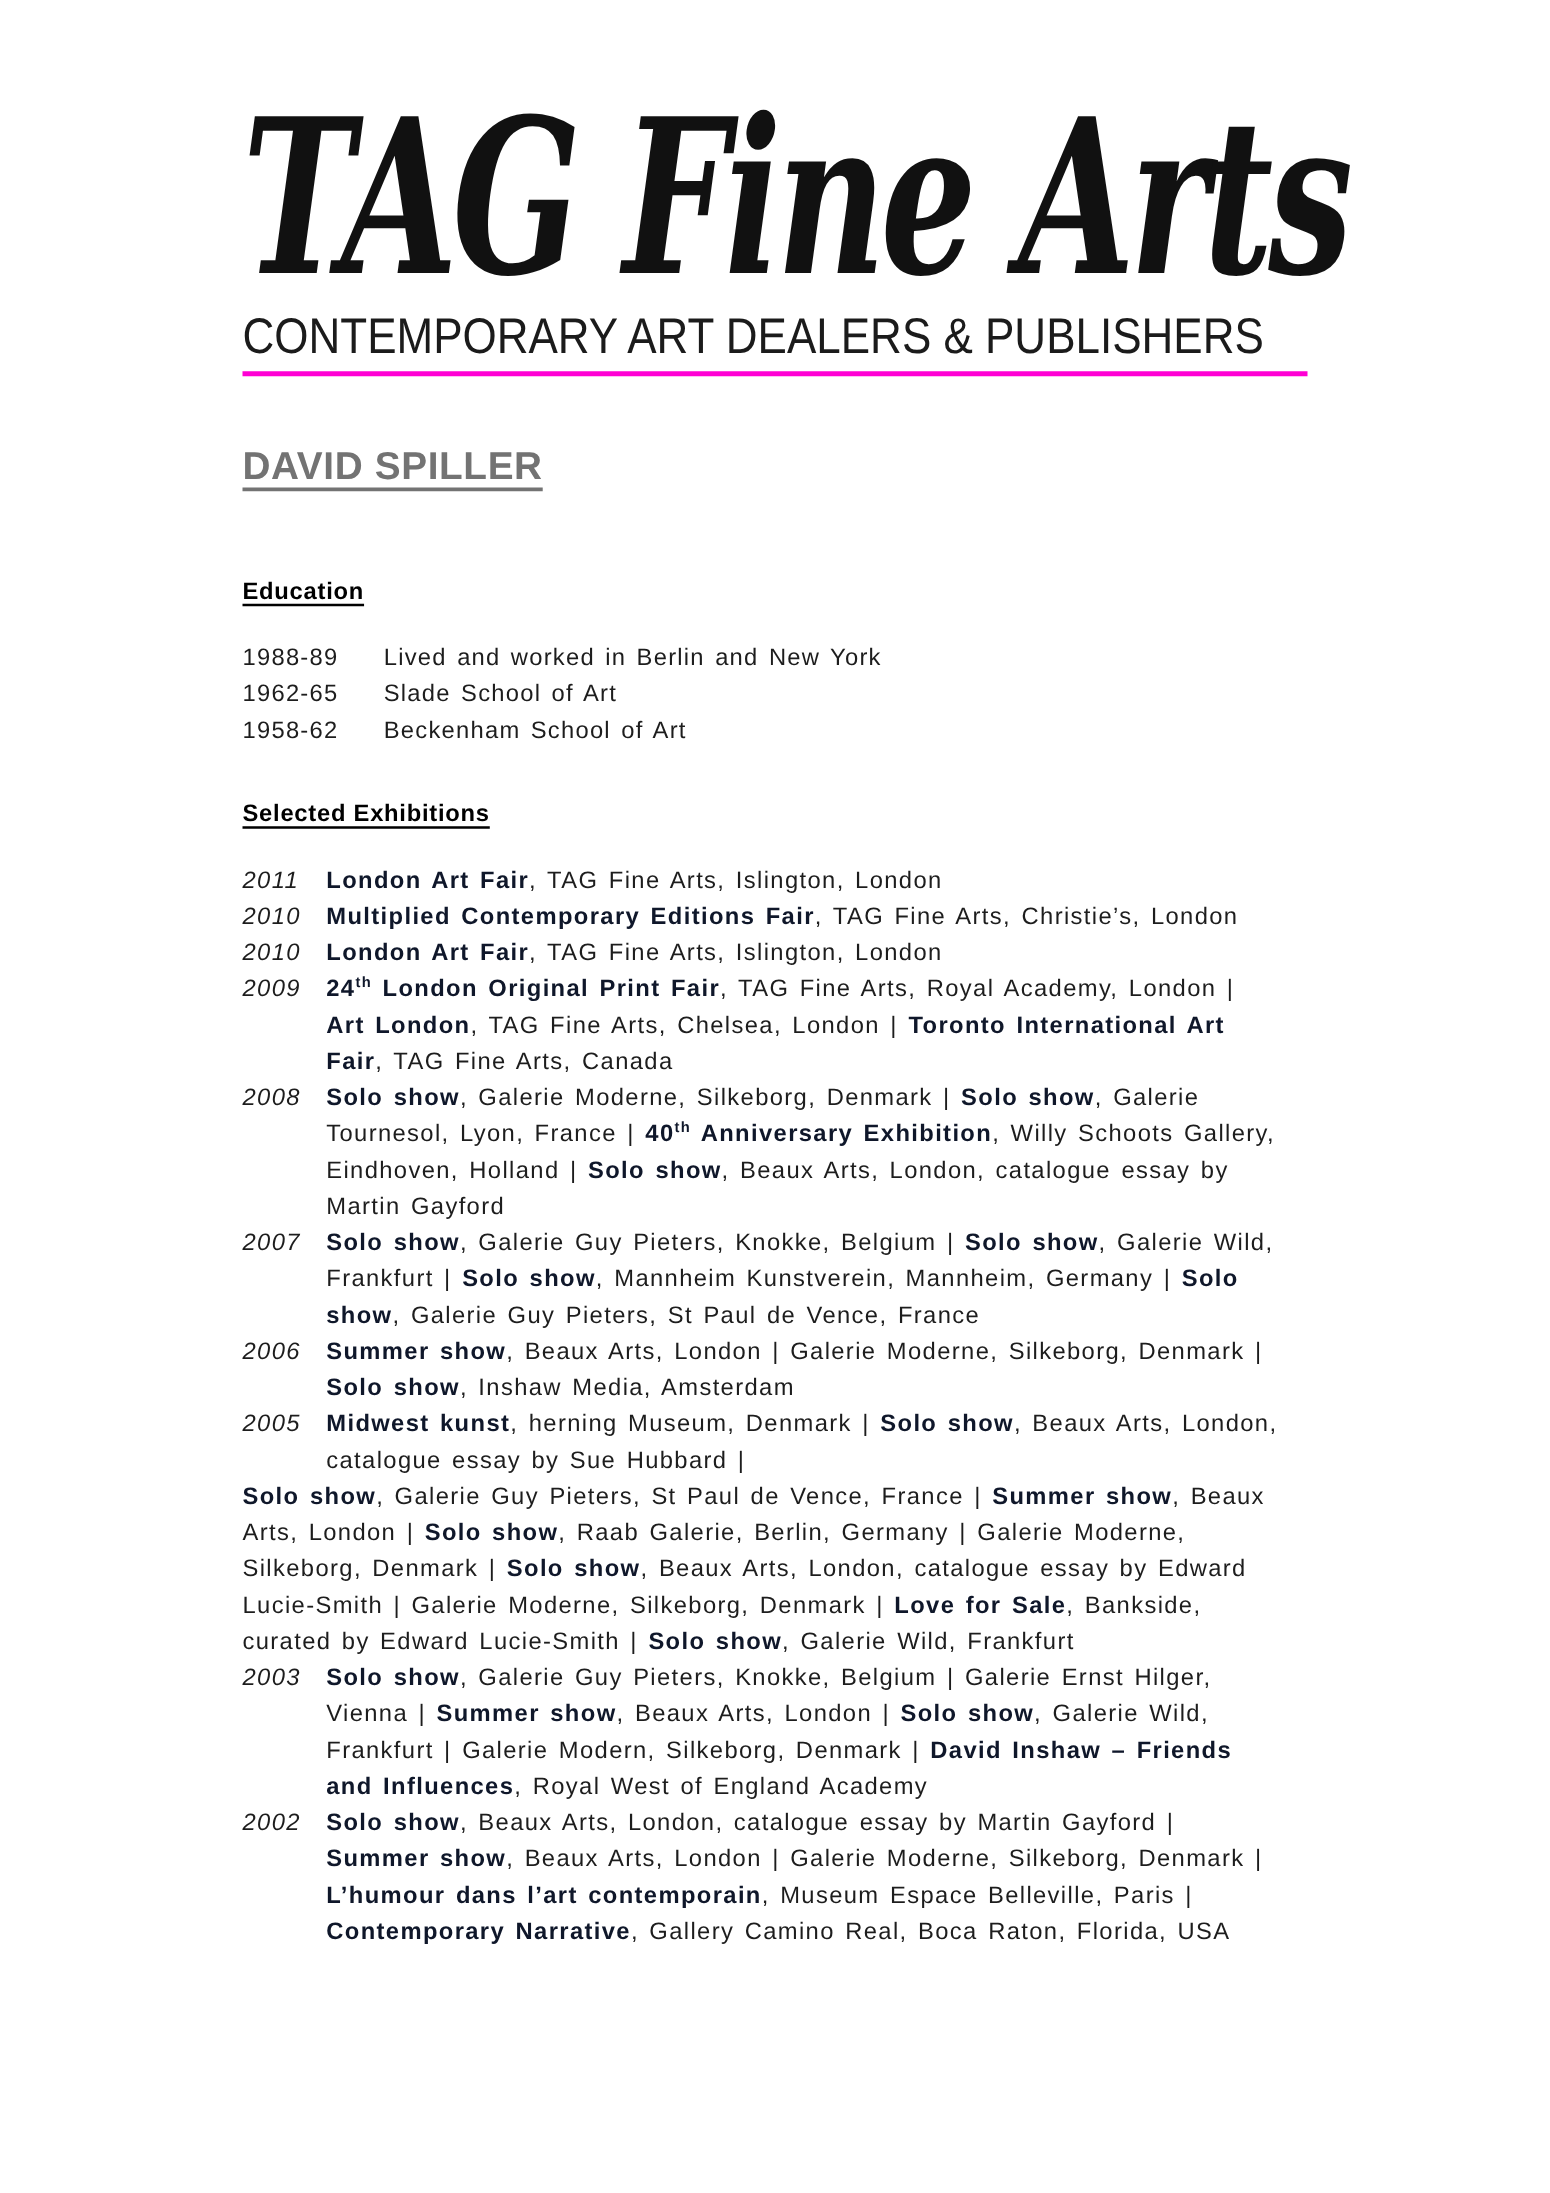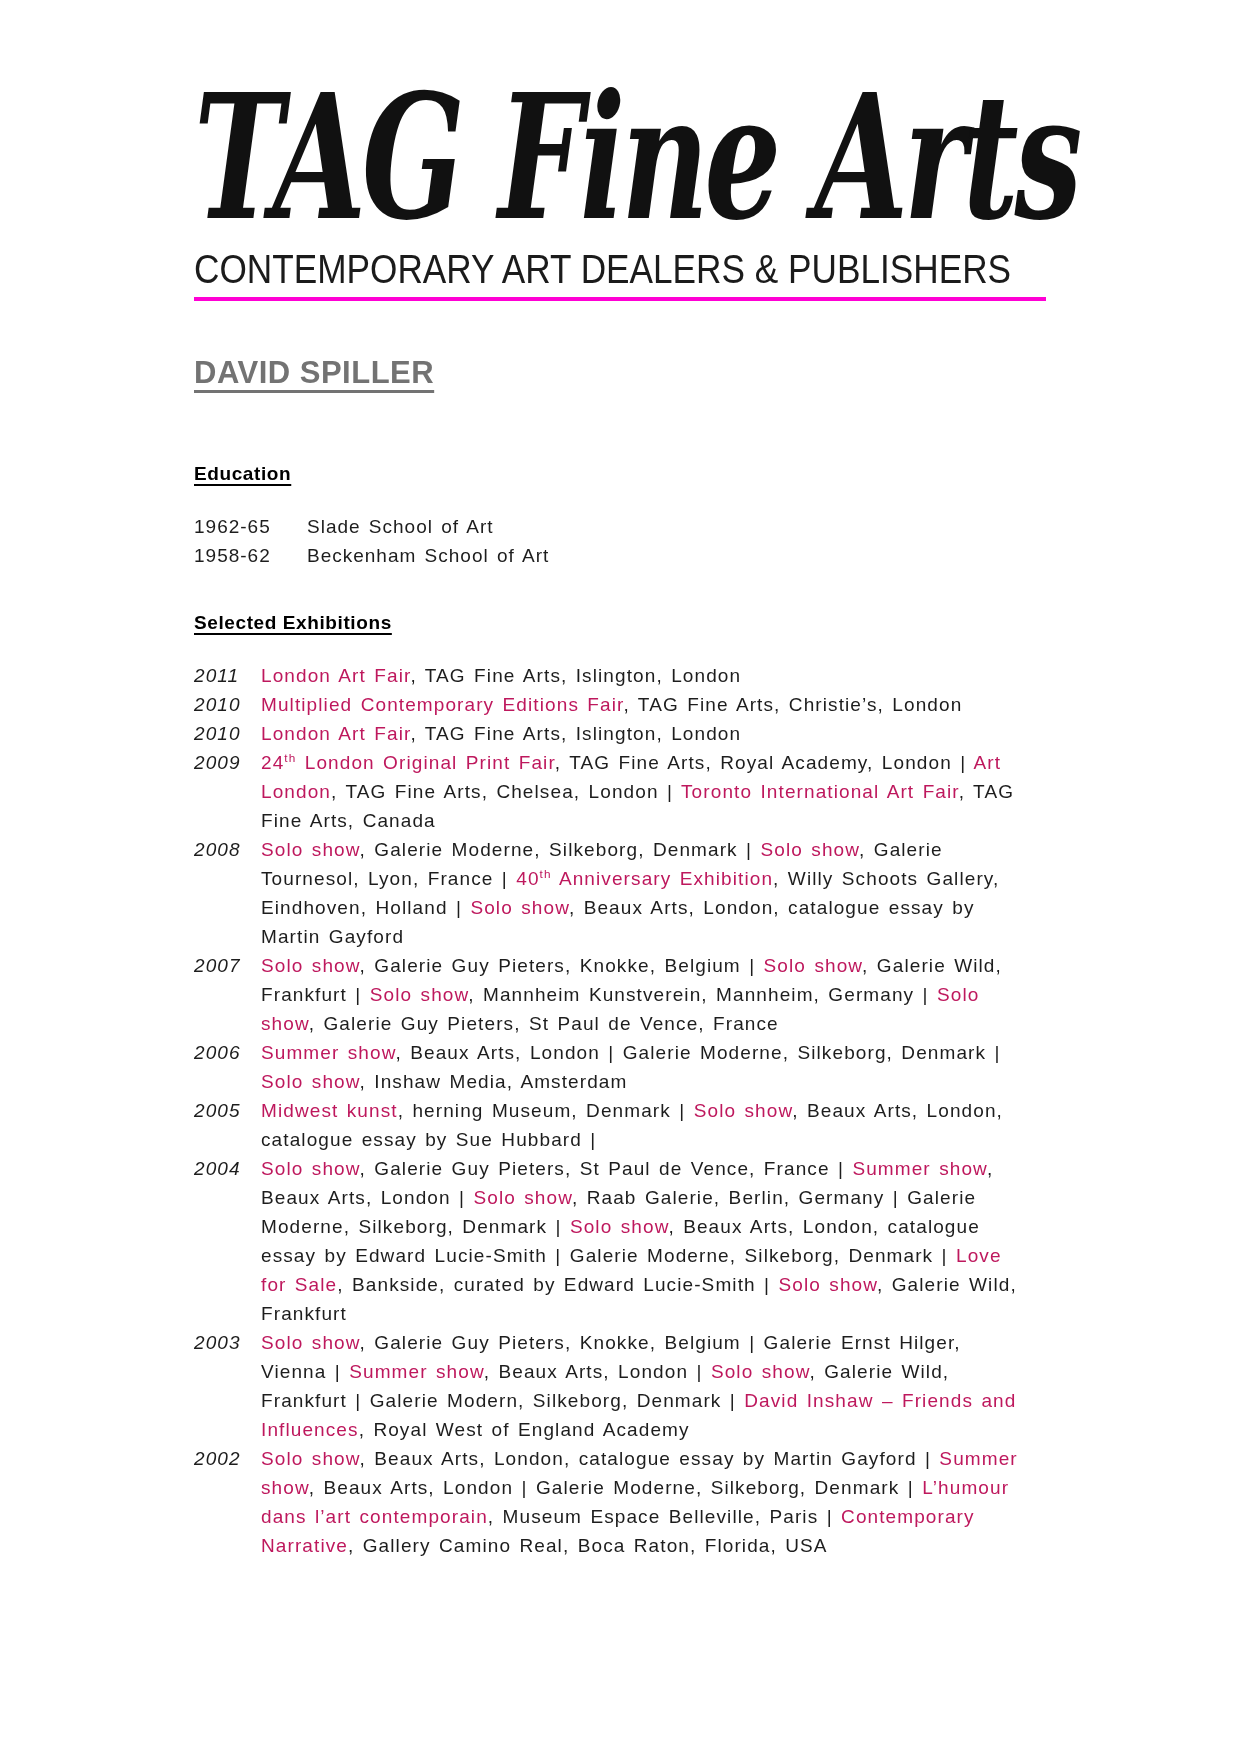--- a/index.html
+++ b/index.html
@@ -83,39 +83,43 @@
   .exh-list { margin-top: 27px; }
   .exh-row {
     display: flex;
     font-size: 19px;
     line-height: 29px;
     letter-spacing: 1.1px;
     word-spacing: 2px;
   }
   .exh-year { flex: 0 0 67px; font-style: italic; }
   .exh-text { flex: 1; max-width: 862px; }
-  .seg-bold { font-weight: 400; color: #be185d; }
+  .seg-bold { font-weight: 700; color: #0f172a; }
   .exh-text sup { font-size: 0.62em; line-height: 0; }
 </style>
 </head>
 <body>
 
 <div class="page">
 
   <header>
     <div class="logo-title">TAG Fine Arts</div>
     <div class="logo-subtitle">CONTEMPORARY ART DEALERS &amp; PUBLISHERS</div>
     <div class="logo-rule" style="background: rgb(255, 0, 212);"></div>
   </header>
 
   <h1 class="artist-name">DAVID SPILLER</h1>
 
   <section>
     <h2 class="section-heading edu-section-heading">Education</h2>
     <div class="edu-list" id="edu-list">
+        <div class="edu-row">
+          <span class="edu-years">1988-89</span>
+          <span class="edu-detail">Lived and worked in Berlin and New York</span>
+        </div>
         <div class="edu-row">
           <span class="edu-years">1962-65</span>
           <span class="edu-detail">Slade School of Art</span>
         </div>
         <div class="edu-row">
           <span class="edu-years">1958-62</span>
           <span class="edu-detail">Beckenham School of Art</span>
         </div>
       </div>
   </section>
@@ -149,21 +153,20 @@
         </div>
         <div class="exh-row">
           <span class="exh-year">2006</span>
           <span class="exh-text"><span class="seg-bold">Summer show</span><span>, Beaux Arts, London  |  Galerie Moderne, Silkeborg, Denmark  |  </span><span class="seg-bold">Solo show</span><span>, Inshaw Media, Amsterdam</span></span>
         </div>
         <div class="exh-row">
           <span class="exh-year">2005</span>
           <span class="exh-text"><span class="seg-bold">Midwest kunst</span><span>, herning Museum, Denmark  |  </span><span class="seg-bold">Solo show</span><span>, Beaux Arts, London, catalogue essay by Sue Hubbard  |</span></span>
         </div>
         <div class="exh-row">
-          <span class="exh-year">2004</span>
           <span class="exh-text"><span class="seg-bold">Solo show</span><span>, Galerie Guy Pieters, St Paul de Vence, France  |  </span><span class="seg-bold">Summer show</span><span>, Beaux Arts, London  |  </span><span class="seg-bold">Solo show</span><span>, Raab Galerie, Berlin, Germany  |  Galerie Moderne, Silkeborg, Denmark  |  </span><span class="seg-bold">Solo show</span><span>, Beaux Arts, London, catalogue essay by Edward Lucie-Smith  |  Galerie Moderne, Silkeborg, Denmark  |  </span><span class="seg-bold">Love for Sale</span><span>, Bankside, curated by Edward Lucie-Smith  |  </span><span class="seg-bold">Solo show</span><span>, Galerie Wild, Frankfurt</span></span>
         </div>
         <div class="exh-row">
           <span class="exh-year">2003</span>
           <span class="exh-text"><span class="seg-bold">Solo show</span><span>, Galerie Guy Pieters, Knokke, Belgium  |  Galerie Ernst Hilger, Vienna  |  </span><span class="seg-bold">Summer show</span><span>, Beaux Arts, London  |  </span><span class="seg-bold">Solo show</span><span>, Galerie Wild, Frankfurt  |  Galerie Modern, Silkeborg, Denmark  |  </span><span class="seg-bold">David Inshaw – Friends and Influences</span><span>, Royal West of England Academy</span></span>
         </div>
         <div class="exh-row">
           <span class="exh-year">2002</span>
           <span class="exh-text"><span class="seg-bold">Solo show</span><span>, Beaux Arts, London, catalogue essay by Martin Gayford  |  </span><span class="seg-bold">Summer show</span><span>, Beaux Arts, London  |  Galerie Moderne, Silkeborg, Denmark  |  </span><span class="seg-bold">L’humour dans l’art contemporain</span><span>, Museum Espace Belleville, Paris  |  </span><span class="seg-bold">Contemporary Narrative</span><span>, Gallery Camino Real, Boca Raton, Florida, USA</span></span>
         </div>

